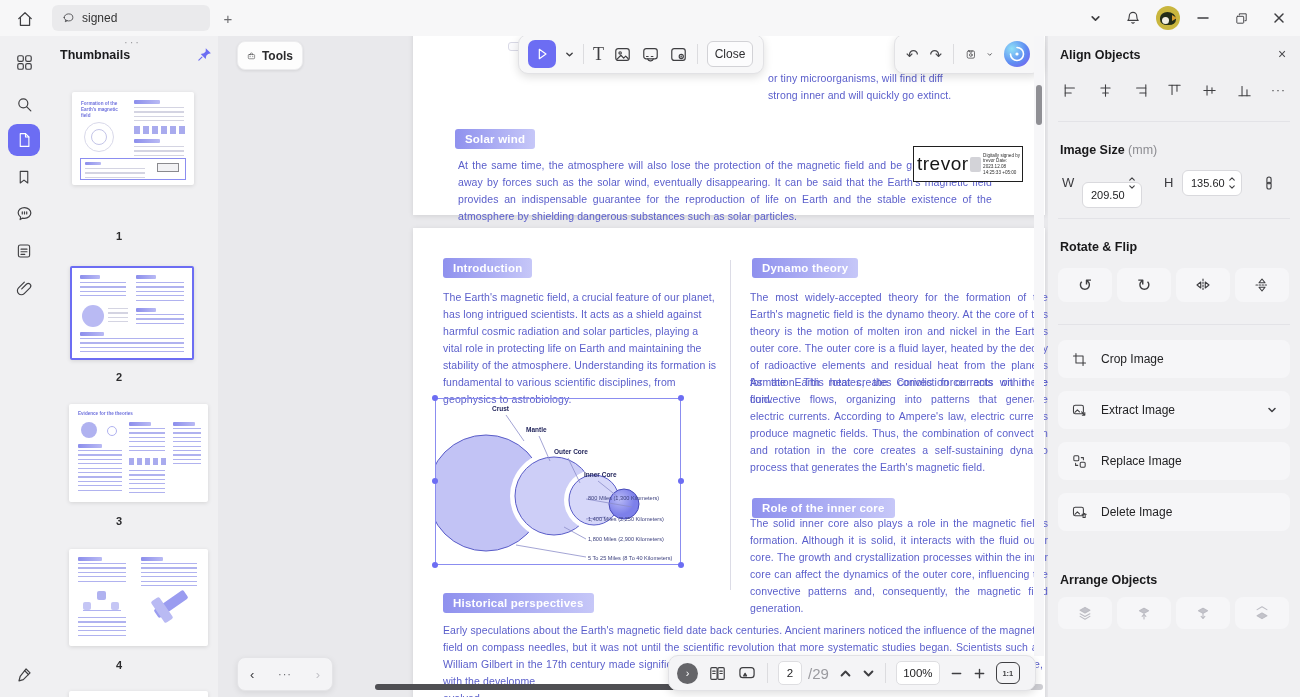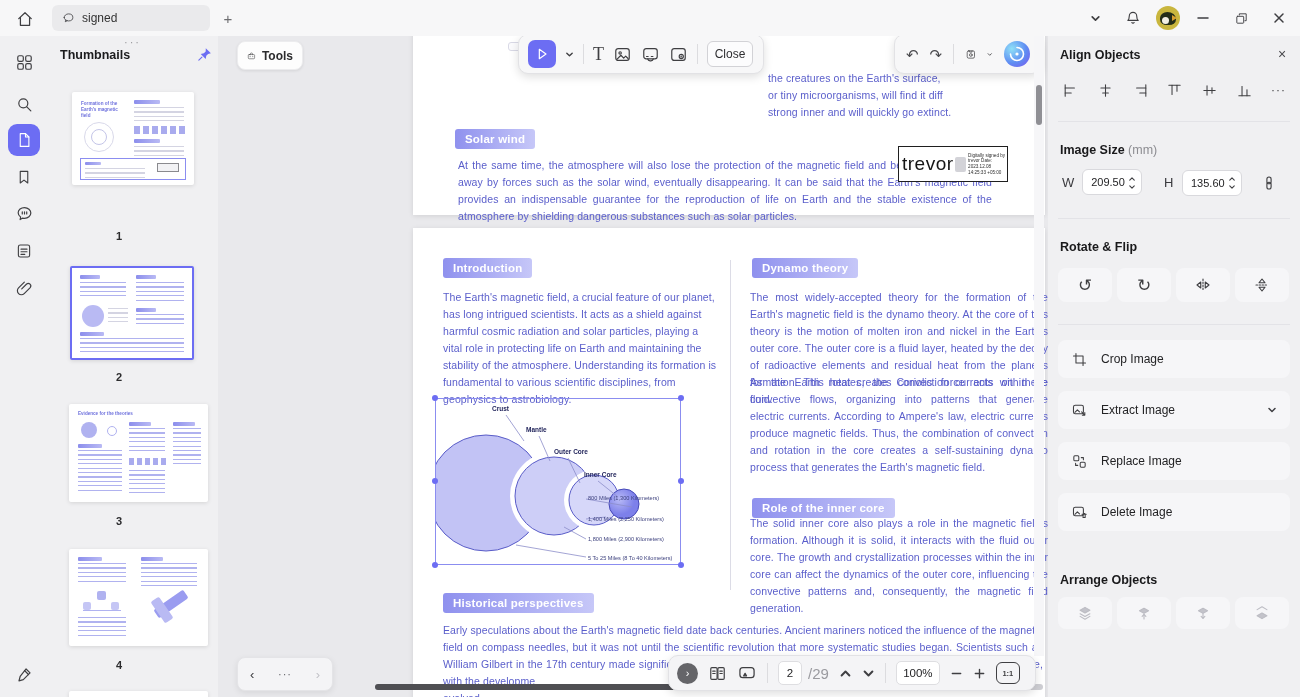--- a/index.html
+++ b/index.html
@@ -273,27 +273,26 @@
   </div>
 </div>
 
 <div class="docarea">
 
   <div class="page" style="left:195px;top:-42px;width:632px;height:221px">
     <div class="abs ghost" style="left:95px;top:48px;width:26px;height:9px"></div>
     <div class="abs ghost" style="left:210px;top:46px;width:34px;height:11px"></div>
     <div class="abs" style="left:137px;top:52px;font-size:6.5px;color:#7b7ed8">South</div>
     <div class="abs doctext" style="left:355px;top:76px;width:272px;text-align:left">
-      <div>the creatures on the Earth's surface,</div>
       <div>or tiny microorganisms, will find it diff</div>
       <div>strong inner and will quickly go extinct.</div>
     </div>
     <span class="badge abs" style="left:42px;top:135px">Solar wind</span>
     <p class="doctext abs" style="left:45px;top:163px;width:534px">At the same time, the atmosphere will also lose the protection of the magnetic field and be gradually stripped away by forces such as the solar wind, eventually disappearing. It can be said that the Earth's magnetic field provides an indispensable guarantee for the reproduction of life on Earth and the stable existence of the atmosphere by shielding dangerous substances such as solar particles.</p>
-    <div class="sigbox" style="left:485px;top:152px;width:110px;height:36px">
+    <div class="sigbox" style="left:500px;top:152px;width:110px;height:36px">
       <span class="signame">trevor</span>
       <span class="sigseal"></span>
       <span class="sigdetails">Digitally signed by trevor Date: 2023.12.08 14:25:33 +05:00</span>
     </div>
   </div>
 
   <div class="page" style="left:195px;top:192px;width:632px;height:520px">
     <div class="colrule" style="left:317px;top:32px;height:330px"></div>
 
     <span class="badge abs" style="left:30px;top:30px">Introduction</span>
@@ -483,21 +482,21 @@
       </svg>
     <span style="font-size:12px;color:#3f3f42;letter-spacing:1px">···</span>
   </div>
   <div class="rp-div" style="top:85px"></div>
 
   <div class="rp-title" style="left:12px;top:107px">
     <span>Image Size</span>
     <span style="font-weight:400;color:#8d8d92">(mm)</span>
   </div>
   <div style="position:absolute;left:14px;top:139px;font-size:13px;color:#3a3a3e">W</div>
-  <input class="sizefield" style="left: 34px; top: 133px; text-align: center;" value="209.50">
+  <input class="sizefield" style="left: 34px; top: 146px;" value="209.50">
   <div class="stepper" style="left:78px;top:136px">
     <svg class="ic" width="8" height="6" viewBox="0 0 10 8" style="transform:rotate(180deg)">
         <path d="M2 2.5l3 3 3-3"></path>
       </svg>
     <svg class="ic" width="8" height="6" viewBox="0 0 10 8">
         <path d="M2 2.5l3 3 3-3"></path>
       </svg>
   </div>
   <div style="position:absolute;left:116px;top:139px;font-size:13px;color:#3a3a3e">H</div>
   <input class="sizefield" style="left: 134px; top: 134px;" value="135.60">

